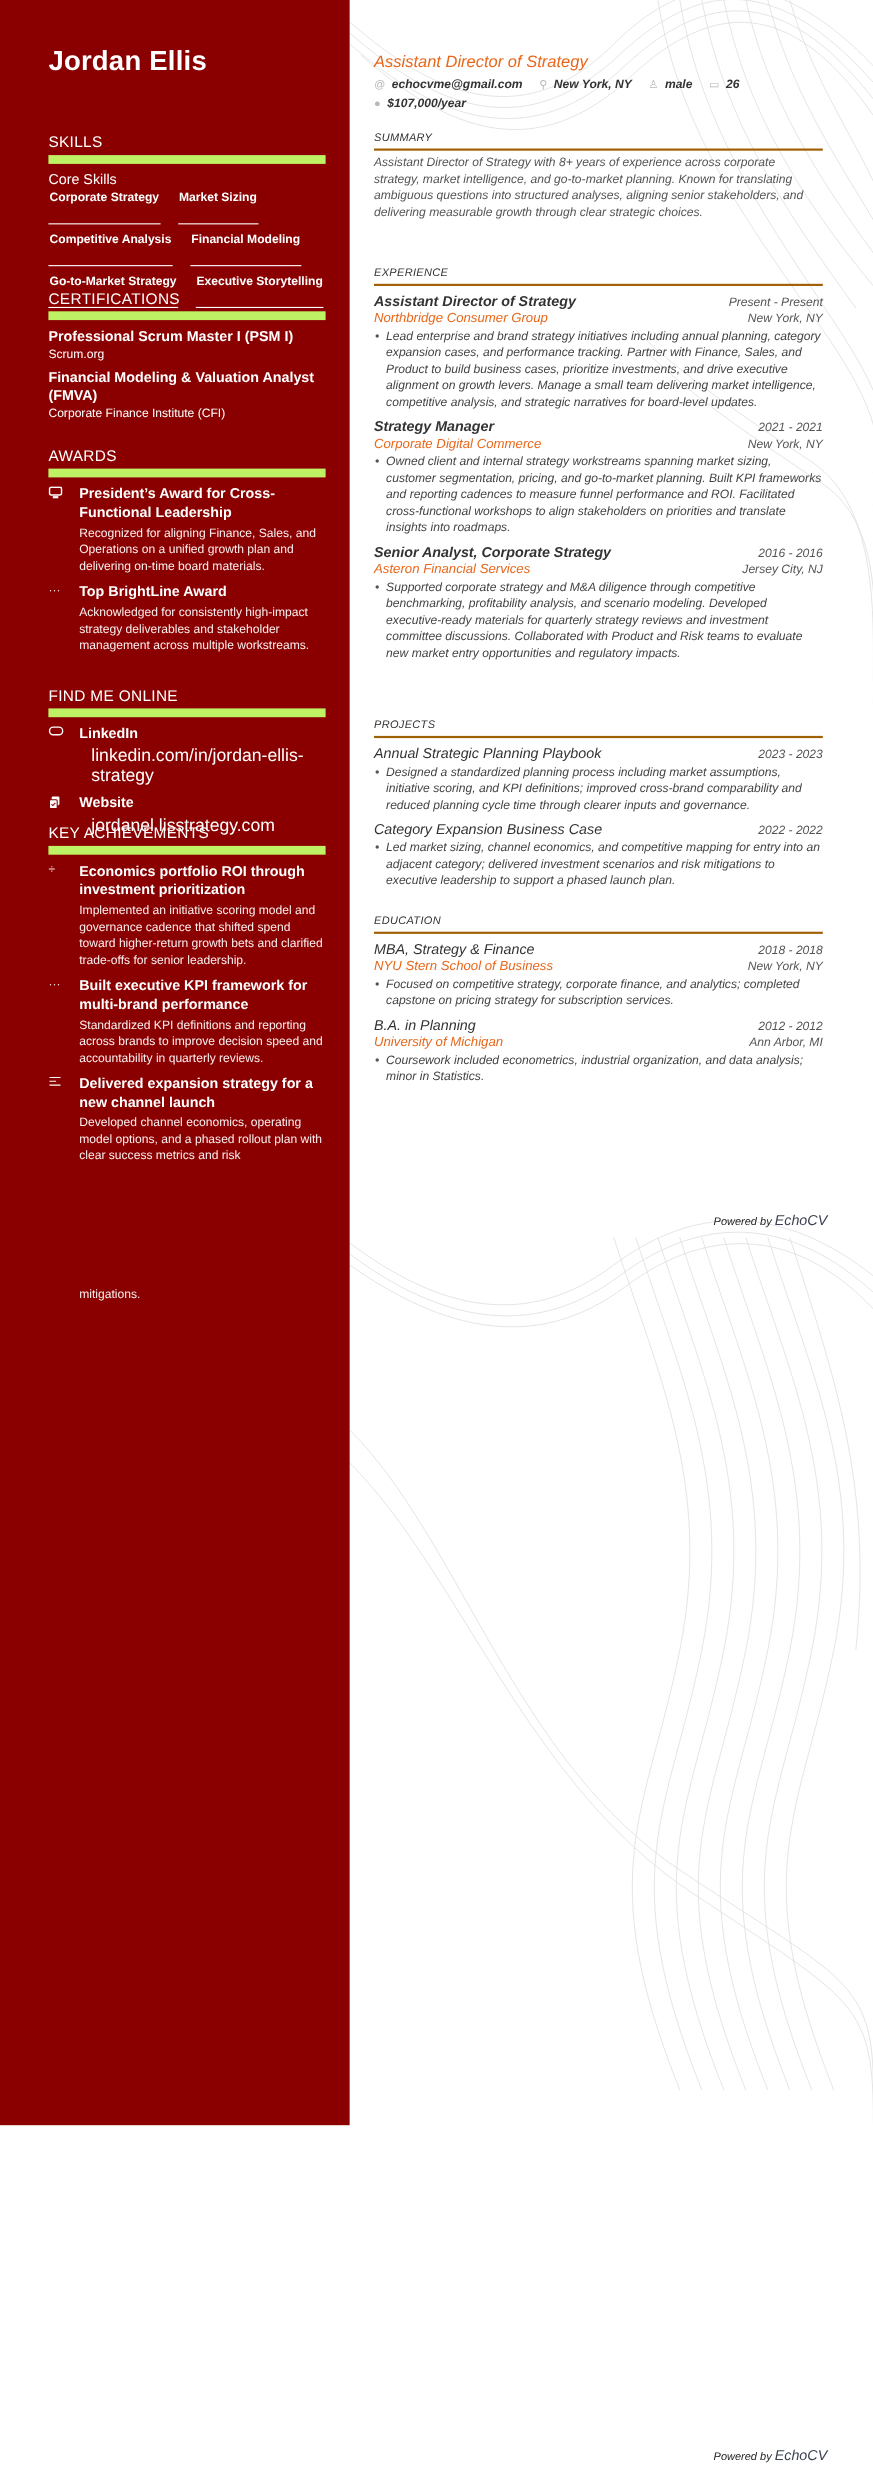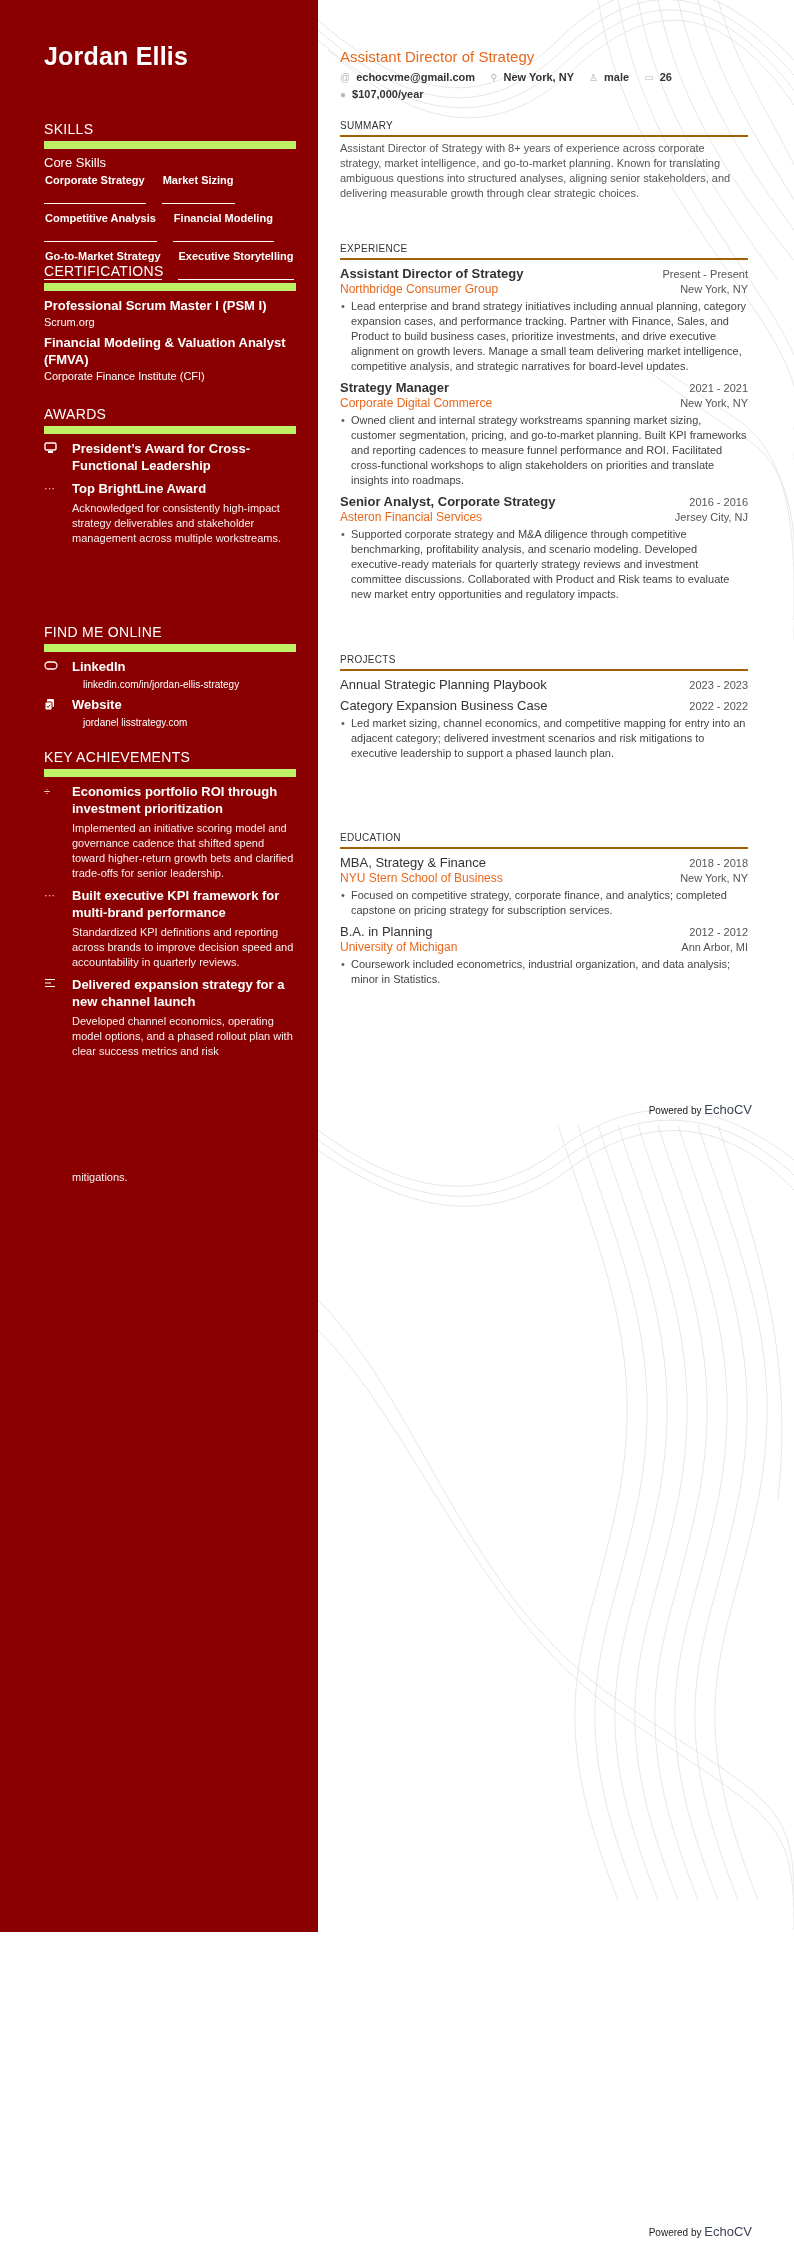--- a/index.html
+++ b/index.html
@@ -5,41 +5,41 @@
   * { box-sizing: border-box; margin: 0; padding: 0; }
   html, body { width: 794px; height: 2246px; background: #ffffff; }
   body { position: relative; font-family: "Liberation Sans", "DejaVu Sans", sans-serif; overflow: hidden; }
 
   .sidebar {
     position: absolute; left: 0; top: 0; width: 318px; height: 1932px;
     background: #8a0000; color: #ffffff;
   }
   .main {
     position: absolute; left: 318px; top: 0; width: 476px; height: 2246px;
-    background: #ffffff; overflow: hidden;
+    background: #ffffff; overflow: hidden; font-style: italic;
   }
   .bg-waves { position: absolute; left: 0; top: 0; width: 476px; height: 2246px; pointer-events: none; }
 
   
   .name { position: absolute; left: 44px; top: 42px; font-size: 25px; font-weight: bold; letter-spacing: 0.2px; }
   .sb-section { position: absolute; left: 44px; width: 252px; }
   .sb-heading { font-size: 14px; font-weight: normal; letter-spacing: 0.3px; padding-bottom: 4px; border-bottom: 8px solid #bef264; margin-bottom: 6px; }
   .sb-sub { font-size: 13px; margin-bottom: 2px; }
   .skill-tags { display: flex; flex-wrap: wrap; column-gap: 16px; row-gap: 6px; }
   .skill-tag { font-size: 11px; font-weight: bold; padding: 2px 1px 17px; border-bottom: 1px solid #ffffff; }
 
   .cert-name { font-size: 13px; font-weight: bold; line-height: 17px; margin-top: 2px; }
   .cert-org { font-size: 11px; margin-top: 2px; margin-bottom: 6px; }
 
   .icon-item { display: flex; margin-top: 6px; }
   .icon-item .ic { width: 28px; flex: none; padding-top: 2px; font-size: 11px; color: #f2dada; }
   .icon-item .body { flex: 1; }
   .ii-title { font-size: 13px; font-weight: bold; line-height: 17px; }
   .ii-text { font-size: 11px; line-height: 15px; margin-top: 4px; color: #fbeeee; }
-  .ii-link { font-size: 10px; margin-top: 4px; padding-left: 11px; }
+  .ii-link { font-size: 16px; margin-top: 4px; padding-left: 11px; }
 
   
   .job-title-top { position: absolute; left: 22px; top: 48px; font-size: 15px; color: #e8671b; }
   .contacts { position: absolute; left: 22px; top: 69px; width: 440px; font-size: 11px; font-weight: bold; color: #333; line-height: 17px; }
   .contact { display: inline-flex; align-items: center; margin-right: 12px; }
   .contact .ci { color: #b8b8b8; font-weight: normal; margin-right: 6px; font-size: 10px; }
 
   .m-section { position: absolute; left: 22px; width: 408px; }
   .m-heading { font-size: 10px; color: #333; letter-spacing: 0.3px; padding-bottom: 4px; border-bottom: 2px solid #a16207; margin-bottom: 4px; }
   .summary-text { font-size: 11px; line-height: 15px; color: #555; }
@@ -93,20 +93,21 @@
     <div class="sb-heading">AWARDS</div>
     <div class="icon-item">
       <div class="ic">
         <svg width="13" height="12" viewBox="0 0 13 12">
             <rect x="1" y="1" width="11" height="7" rx="1.5" fill="none" stroke="#fff" stroke-width="1.4"></rect>
             <rect x="4" y="9" width="5" height="2" fill="#fff"></rect>
           </svg>
       </div>
       <div class="body">
         <div class="ii-title">President’s Award for Cross-Functional Leadership</div>
+        <div class="ii-text">Recognized for aligning Finance, Sales, and Operations on a unified growth plan and delivering on-time board materials.</div>
       </div>
     </div>
     <div class="icon-item">
       <div class="ic">···</div>
       <div class="body">
         <div class="ii-title">Top BrightLine Award</div>
         <div class="ii-text">Acknowledged for consistently high-impact strategy deliverables and stakeholder management across multiple workstreams.</div>
       </div>
     </div>
   </div>
@@ -277,20 +278,23 @@
     </div>
   </div>
 
   <div class="m-section" style="top:654px;">
     <div class="m-heading">PROJECTS</div>
     <div class="entry">
       <div class="row">
           <span class="e-title plain">Annual Strategic Planning Playbook</span>
           <span class="e-date">2023 - 2023</span>
         </div>
+      <ul class="bullets">
+          <li>Designed a standardized planning process including market assumptions, initiative scoring, and KPI definitions; improved cross-brand comparability and reduced planning cycle time through clearer inputs and governance.</li>
+        </ul>
     </div>
     <div class="entry">
       <div class="row">
           <span class="e-title plain">Category Expansion Business Case</span>
           <span class="e-date">2022 - 2022</span>
         </div>
       <ul class="bullets">
           <li>Led market sizing, channel economics, and competitive mapping for entry into an adjacent category; delivered investment scenarios and risk mitigations to executive leadership to support a phased launch plan.</li>
         </ul>
     </div>

